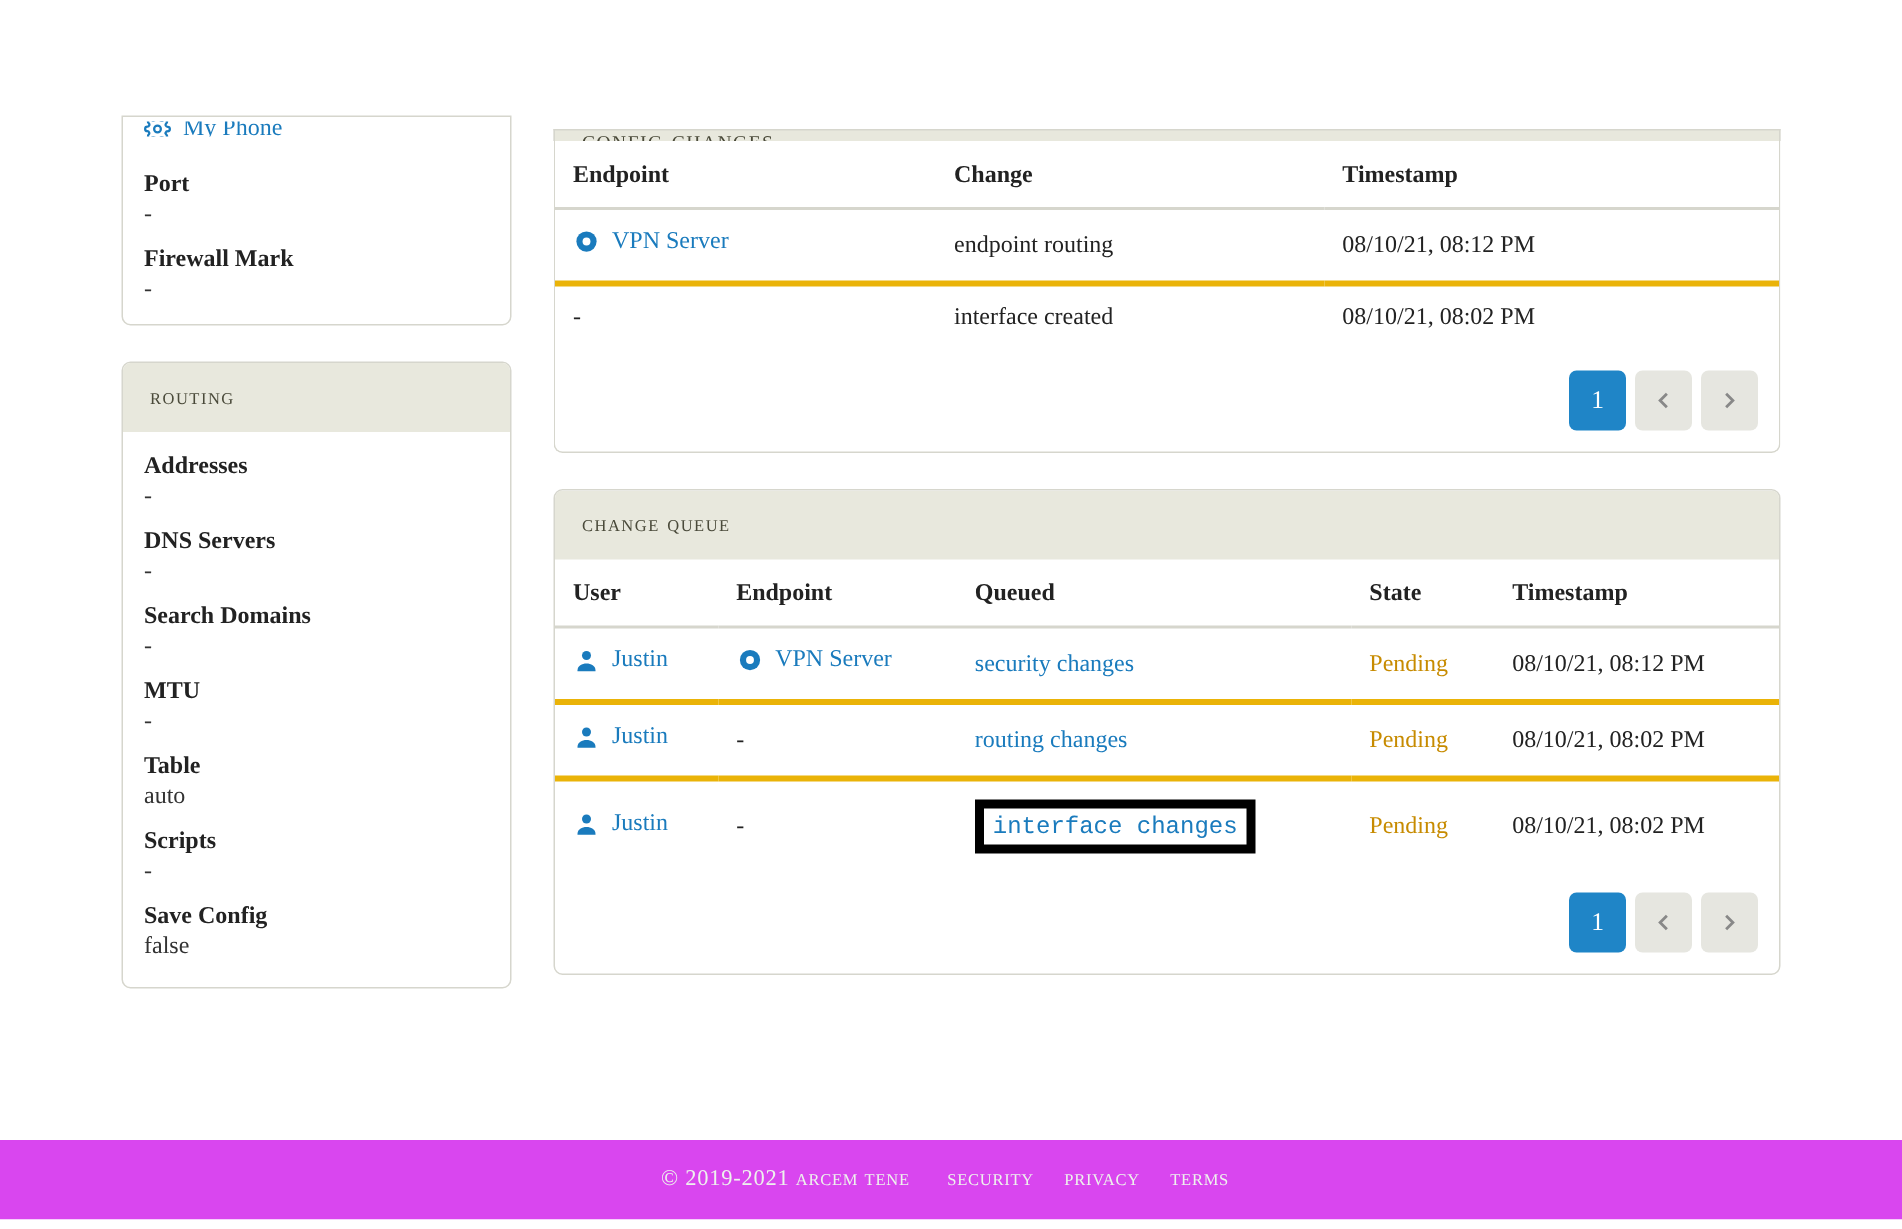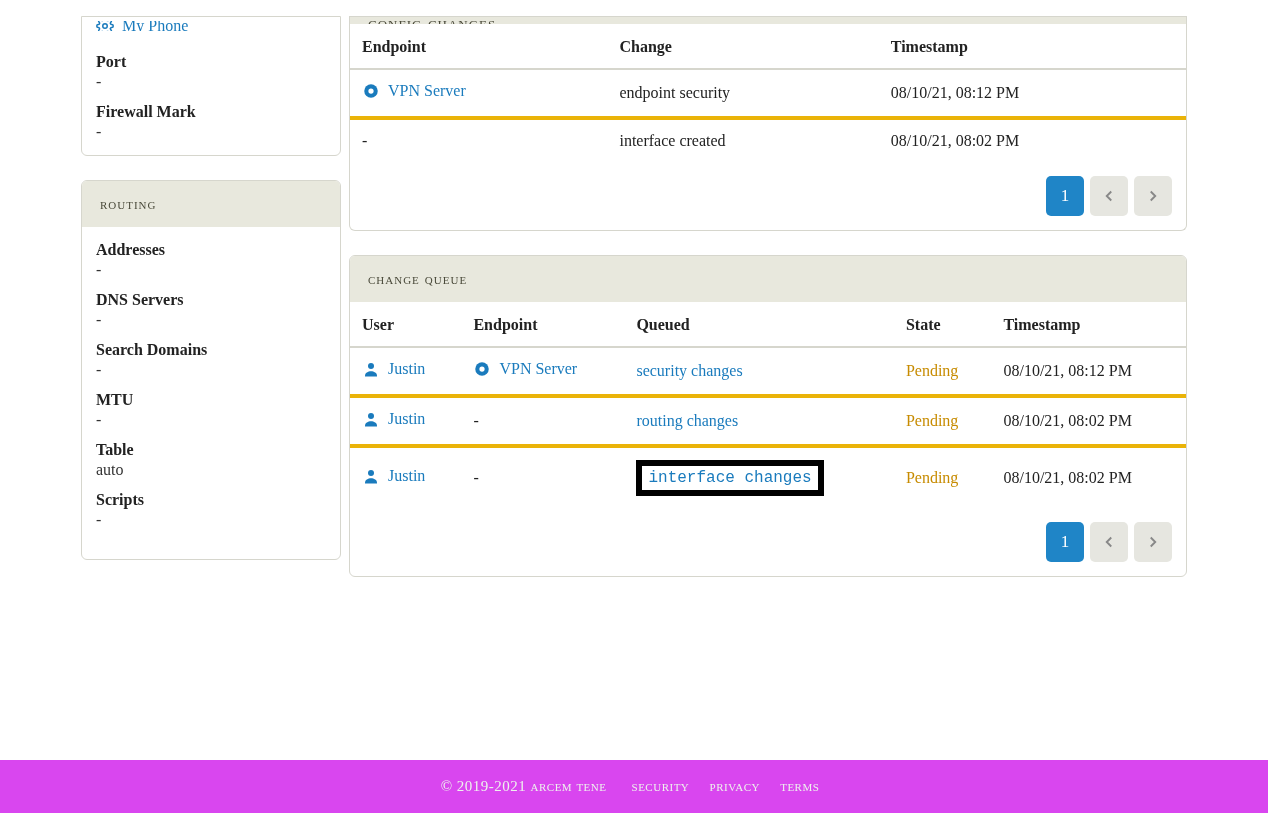--- a/index.html
+++ b/index.html
@@ -4,23 +4,23 @@
 <style>
   * { box-sizing: border-box; margin: 0; padding: 0; }
   body {
     font-family: Georgia, 'Times New Roman', serif;
     background: #ffffff;
     color: #222;
     font-size: 16px;
   }
   .page {
     display: flex;
-    gap: 8px;
+    gap: 28px;
     padding: 16px 24px;
-    align-items: flex-start;
+    align-items: center;
     min-height: 760px;
   }
   .sidebar {
     width: 260px;
     flex-shrink: 0;
     padding-top: 0;
     margin-left: 57px;
   }
   .main {
     flex: 1;
@@ -238,20 +238,24 @@
           <div class="info-value">-</div>
         </div>
         <div class="info-item">
           <div class="info-label">Table</div>
           <div class="info-value">auto</div>
         </div>
         <div class="info-item">
           <div class="info-label">Scripts</div>
           <div class="info-value">-</div>
         </div>
+        <div class="info-item" style="margin-bottom:0;">
+          <div class="info-label">Save Config</div>
+          <div class="info-value">false</div>
+        </div>
       </div>
     </div>
   </aside>
 
   <main class="main">
 
     <div class="main-partial-header">config changes</div>
     <div class="main-partial-card">
       <table>
         <thead>
@@ -263,21 +267,21 @@
         </thead>
         <tbody id="config-rows">
             <tr>
               <td><span class="endpoint-link">
                   <svg class="icon-sm" viewBox="0 0 24 24">
                     <circle cx="12" cy="12" r="9" fill="#1a7bbd"></circle>
                     <circle cx="12" cy="12" r="3.5" fill="#fff"></circle>
                   </svg>
                   <span>VPN Server</span>
                 </span></td>
-              <td><span>endpoint security</span></td>
+              <td><span>endpoint routing</span></td>
               <td><span>08/10/21, 08:12 PM</span></td>
             </tr>
             <tr>
               <td><span>-</span></td>
               <td><span>interface created</span></td>
               <td><span>08/10/21, 08:02 PM</span></td>
             </tr>
           </tbody>
       </table>
       <div class="pagination">

